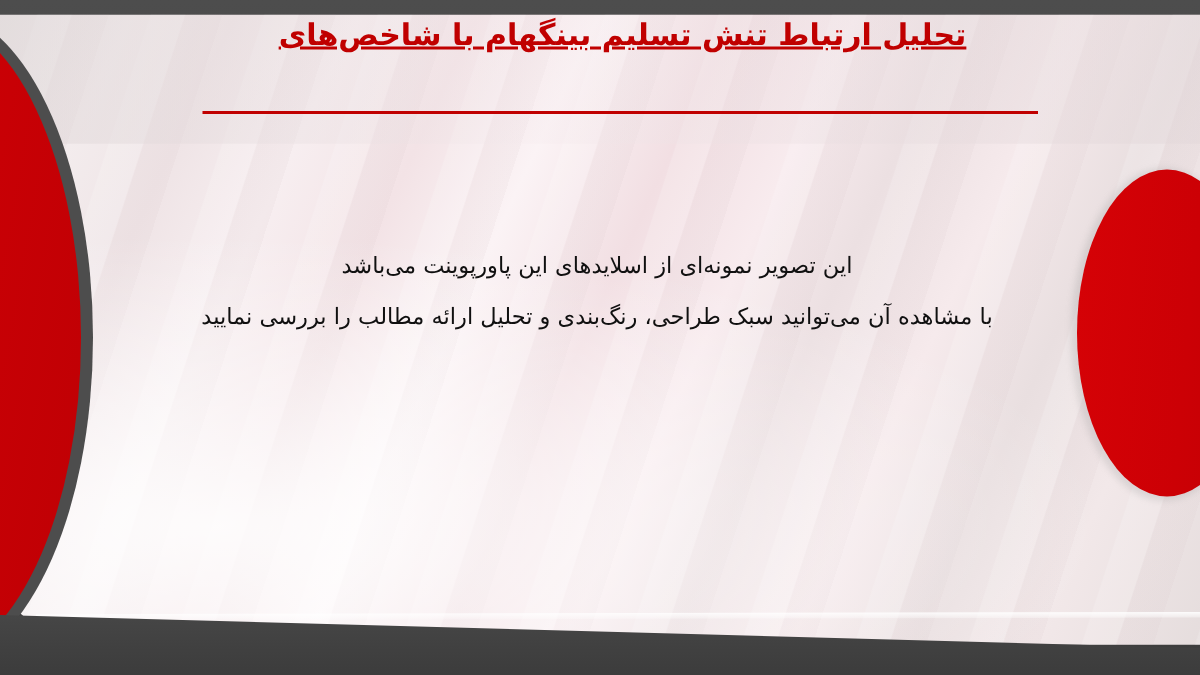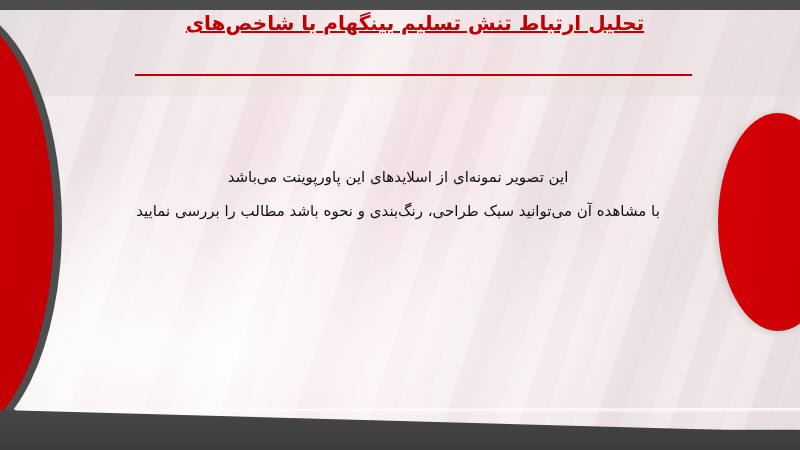--- a/index.html
+++ b/index.html
@@ -198,19 +198,19 @@
   <div class="right-circle-shadow"></div>
   <div class="right-circle"></div>
 
   <div class="title-block">
     <div class="title-line">تحلیل ارتباط تنش تسلیم بینگهام با شاخص‌های</div>
   </div>
   <div class="title-rule"></div>
 
   <div class="body-block">
     <div class="body-line">این تصویر نمونه‌ای از اسلایدهای این پاورپوینت می‌باشد</div>
-    <div class="body-line">با مشاهده آن می‌توانید سبک طراحی، رنگ‌بندی و نحوه باشد مطالب را بررسی نمایید</div>
+    <div class="body-line">با مشاهده آن می‌توانید سبک طراحی، رنگ‌بندی و تحلیل ارائه مطالب را بررسی نمایید</div>
   </div>
 
   <div class="bottom-hairline"></div>
   <div class="bottom-band"></div>
 
 </div>
 
 </body></html>

